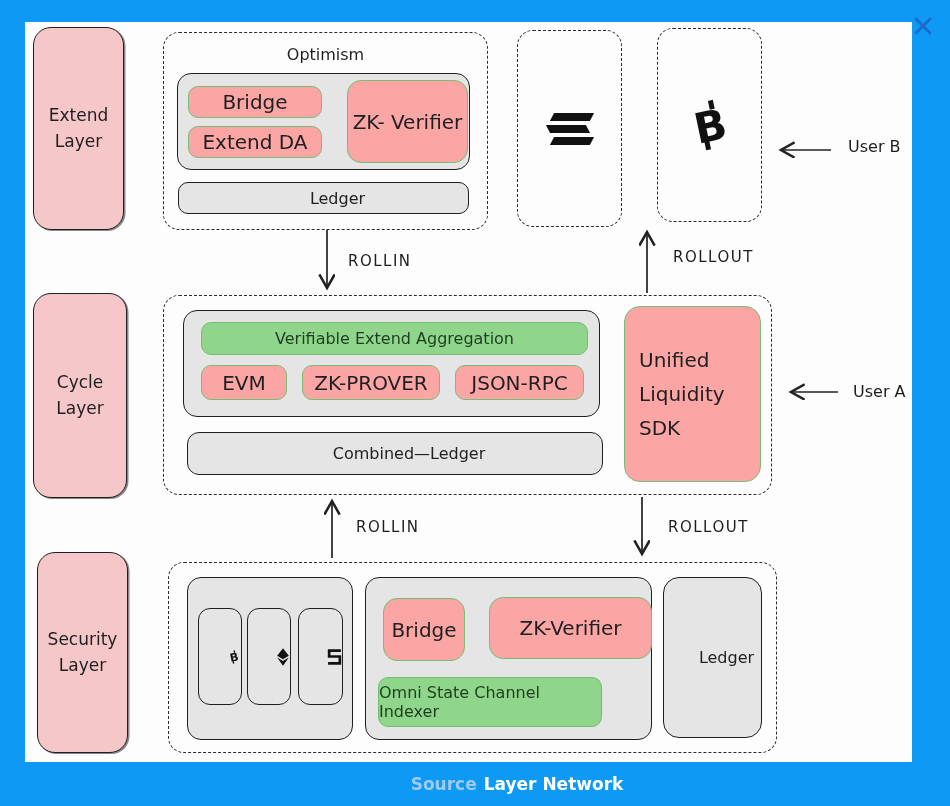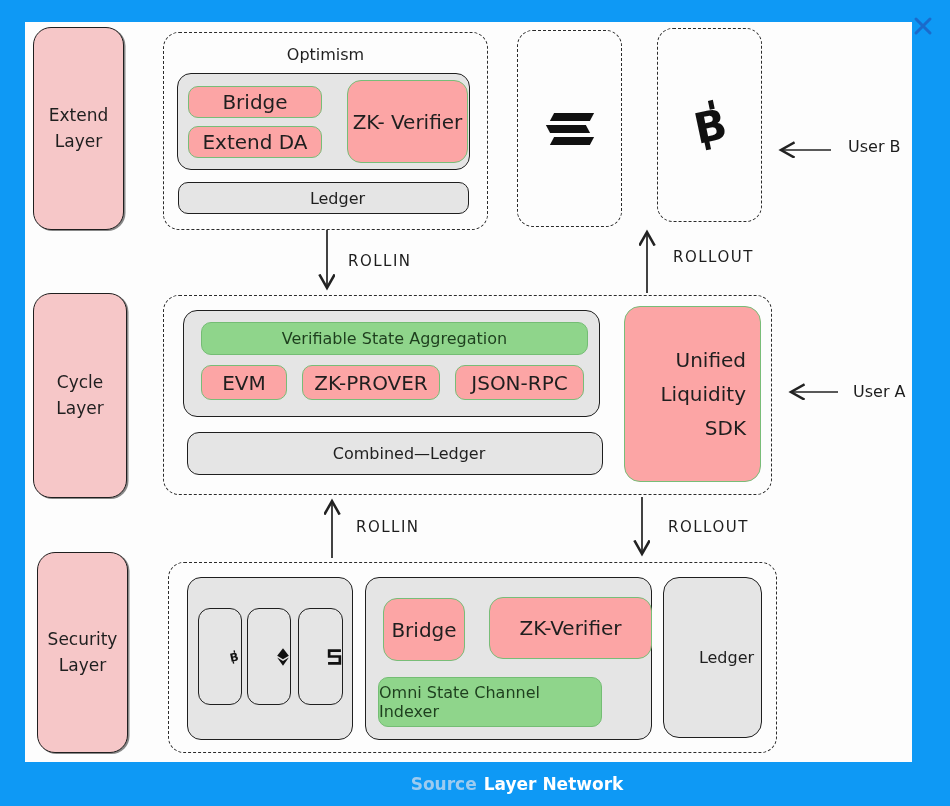--- a/index.html
+++ b/index.html
@@ -79,36 +79,36 @@
     <svg width="52" height="60" viewBox="0 0 52 60" class="btc-wrap">
       <rect x="29" y="6" width="5" height="9" fill="#111"></rect>
       <rect x="17" y="45" width="5" height="9" fill="#111"></rect>
       <text x="10" y="46" font-family="DejaVu Sans, sans-serif" font-size="42" font-weight="bold" fill="#111">B</text>
     </svg>
   </div>
 
   <div class="abs dashed" style="left:163px;top:295px;width:609px;height:200px;"></div>
   <div class="abs solid" style="left:183px;top:310px;width:417px;height:107px;"></div>
   <div class="abs greenbar" style="left:201px;top:322px;width:387px;height:33px;">
-    <span>Verifiable State Aggregation</span>
+    <span>Verifiable Extend Aggregation</span>
   </div>
   <div class="abs greenbox" style="left:201px;top:365px;width:86px;height:35px;">
     <span>EVM</span>
   </div>
   <div class="abs greenbox" style="left:302px;top:365px;width:138px;height:35px;">
     <span>ZK-PROVER</span>
   </div>
   <div class="abs greenbox" style="left:455px;top:365px;width:129px;height:35px;">
     <span>JSON-RPC</span>
   </div>
   <div class="abs solid label-c" style="left:187px;top:432px;width:416px;height:43px;border-radius:12px;">
     <span>Combined—Ledger</span>
   </div>
   <div class="abs greenbox" style="left:624px;top:306px;width:137px;height:176px;border-radius:16px;border-width:1.7px;
-       text-align:right;line-height:1.7;color:#1f1f1f;padding:0 14px;">
+       text-align:left;line-height:1.7;color:#1f1f1f;padding:0 14px;">
     <span>Unified Liquidity SDK</span>
   </div>
 
   <div class="abs dashed" style="left:168px;top:562px;width:609px;height:191px;"></div>
   <div class="abs solid" style="left:187px;top:577px;width:166px;height:163px;"></div>
   <div class="abs solid" style="left:198px;top:608px;width:44px;height:97px;border-radius:12px;display:flex;align-items:center;justify-content:center;">
     <svg width="30" height="36" viewBox="0 0 52 60" class="btc-wrap">
       <rect x="29" y="6" width="5" height="9" fill="#111"></rect>
       <rect x="17" y="45" width="5" height="9" fill="#111"></rect>
       <text x="10" y="46" font-family="DejaVu Sans, sans-serif" font-size="42" font-weight="bold" fill="#111">B</text>

